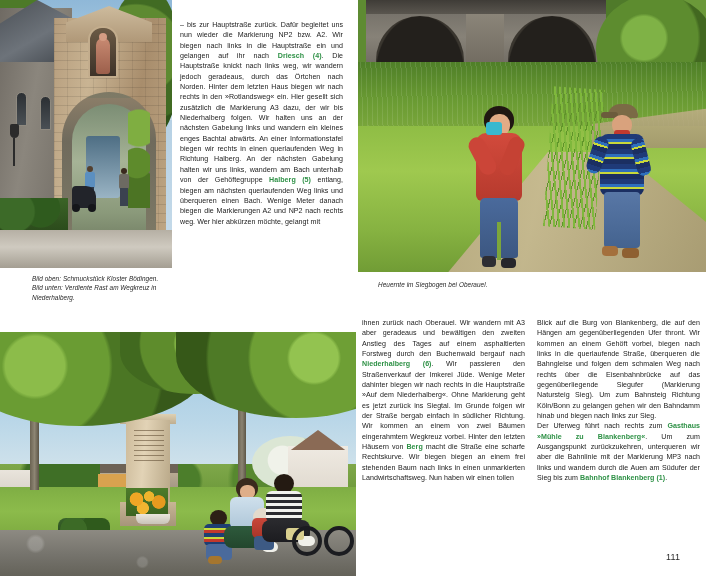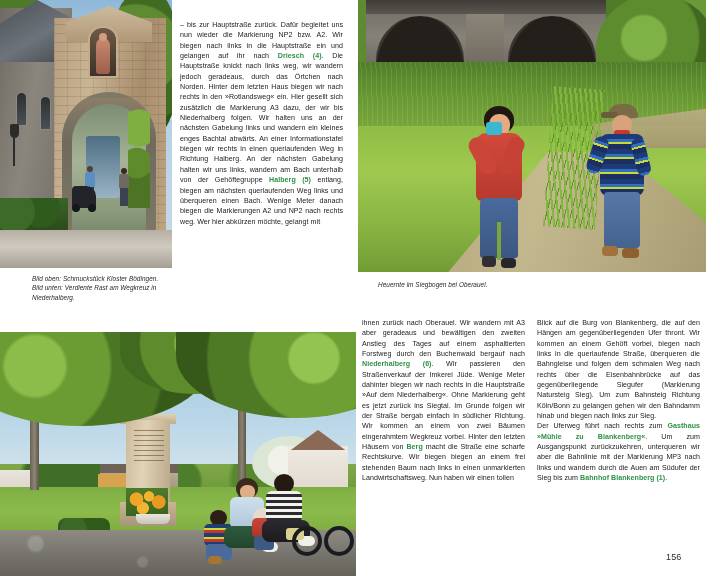--- a/index.html
+++ b/index.html
@@ -556,15 +556,15 @@
         <div class="w2"></div>
     </div>
   </div>
 
   <div class="col-text" id="col-top-middle" style="left:180px; top:20px; width:163px;">– bis zur Hauptstraße zurück. Dafür begleitet uns nun wieder die Markierung NP2 bzw. A2. Wir biegen nach links in die Hauptstraße ein und gelangen auf ihr nach <b>Driesch (4)</b>. Die Hauptstraße knickt nach links weg, wir wandern jedoch geradeaus, durch das Örtchen nach Norden. Hinter dem letzten Haus biegen wir nach rechts in den »Rotlandsweg« ein. Hier gesellt sich zusätzlich die Markierung A3 dazu, der wir bis Niederhalberg folgen. Wir halten uns an der nächsten Gabelung links und wandern ein kleines enges Bachtal abwärts. An einer Informationstafel biegen wir rechts in einen querlaufenden Weg in Richtung Halberg. An der nächsten Gabelung halten wir uns links, wandern am Bach unterhalb von der Gehöftegruppe <b>Halberg (5)</b> entlang, biegen am nächsten querlaufenden Weg links und überqueren einen Bach. Wenige Meter danach biegen die Markierungen A2 und NP2 nach rechts weg. Wer hier abkürzen möchte, gelangt mit</div>
 
   <div class="col-text" id="col-bottom-middle" style="left:362px; top:318px; width:163px;">ihnen zurück nach Oberauel. Wir wandern mit A3 aber geradeaus und bewältigen den zweiten Anstieg des Tages auf einem asphaltierten Forstweg durch den Buchenwald bergauf nach <b>Niederhalberg (6)</b>. Wir passieren den Straßenverkauf der Imkerei Jüde. Wenige Meter dahinter biegen wir nach rechts in die Hauptstraße »Auf dem Niederhalberg«. Ohne Markierung geht es jetzt zurück ins Siegtal. Im Grunde folgen wir der Straße bergab einfach in südlicher Richtung. Wir kommen an einem von zwei Bäumen eingerahmtem Wegkreuz vorbei. Hinter den letzten Häusern von <b>Berg</b> macht die Straße eine scharfe Rechtskurve. Wir biegen biegen an einem frei stehenden Baum nach links in einen unmarkierten Landwirtschaftsweg. Nun haben wir einen tollen</div>
 
   <div class="col-text" id="col-bottom-right" style="left:537px; top:318px; width:163px;">Blick auf die Burg von Blankenberg, die auf den Hängen am gegenüberliegenden Ufer thront. Wir kommen an einem Gehöft vorbei, biegen nach links in die querlaufende Straße, überqueren die Bahngleise und folgen dem schmalen Weg nach rechts über die Eisenbahnbrücke auf das gegenüberliegende Siegufer (Markierung Natursteig Sieg). Um zum Bahnsteig Richtung Köln/Bonn zu gelangen gehen wir den Bahndamm hinab und biegen nach links zur Sieg.<br>Der Uferweg führt nach rechts zum <b>Gasthaus »Mühle zu Blankenberg«</b>. Um zum Ausgangspunkt zurückzukehren, unterqueren wir aber die Bahnlinie mit der Markierung MP3 nach links und wandern durch die Auen am Südufer der Sieg bis zum <b>Bahnhof Blankenberg (1)</b>.</div>
 
-  <div class="pageno" style="left:666px; top:552px;">156</div>
+  <div class="pageno" style="left:666px; top:552px;">111</div>
 
 </div>
 
 </body></html>

